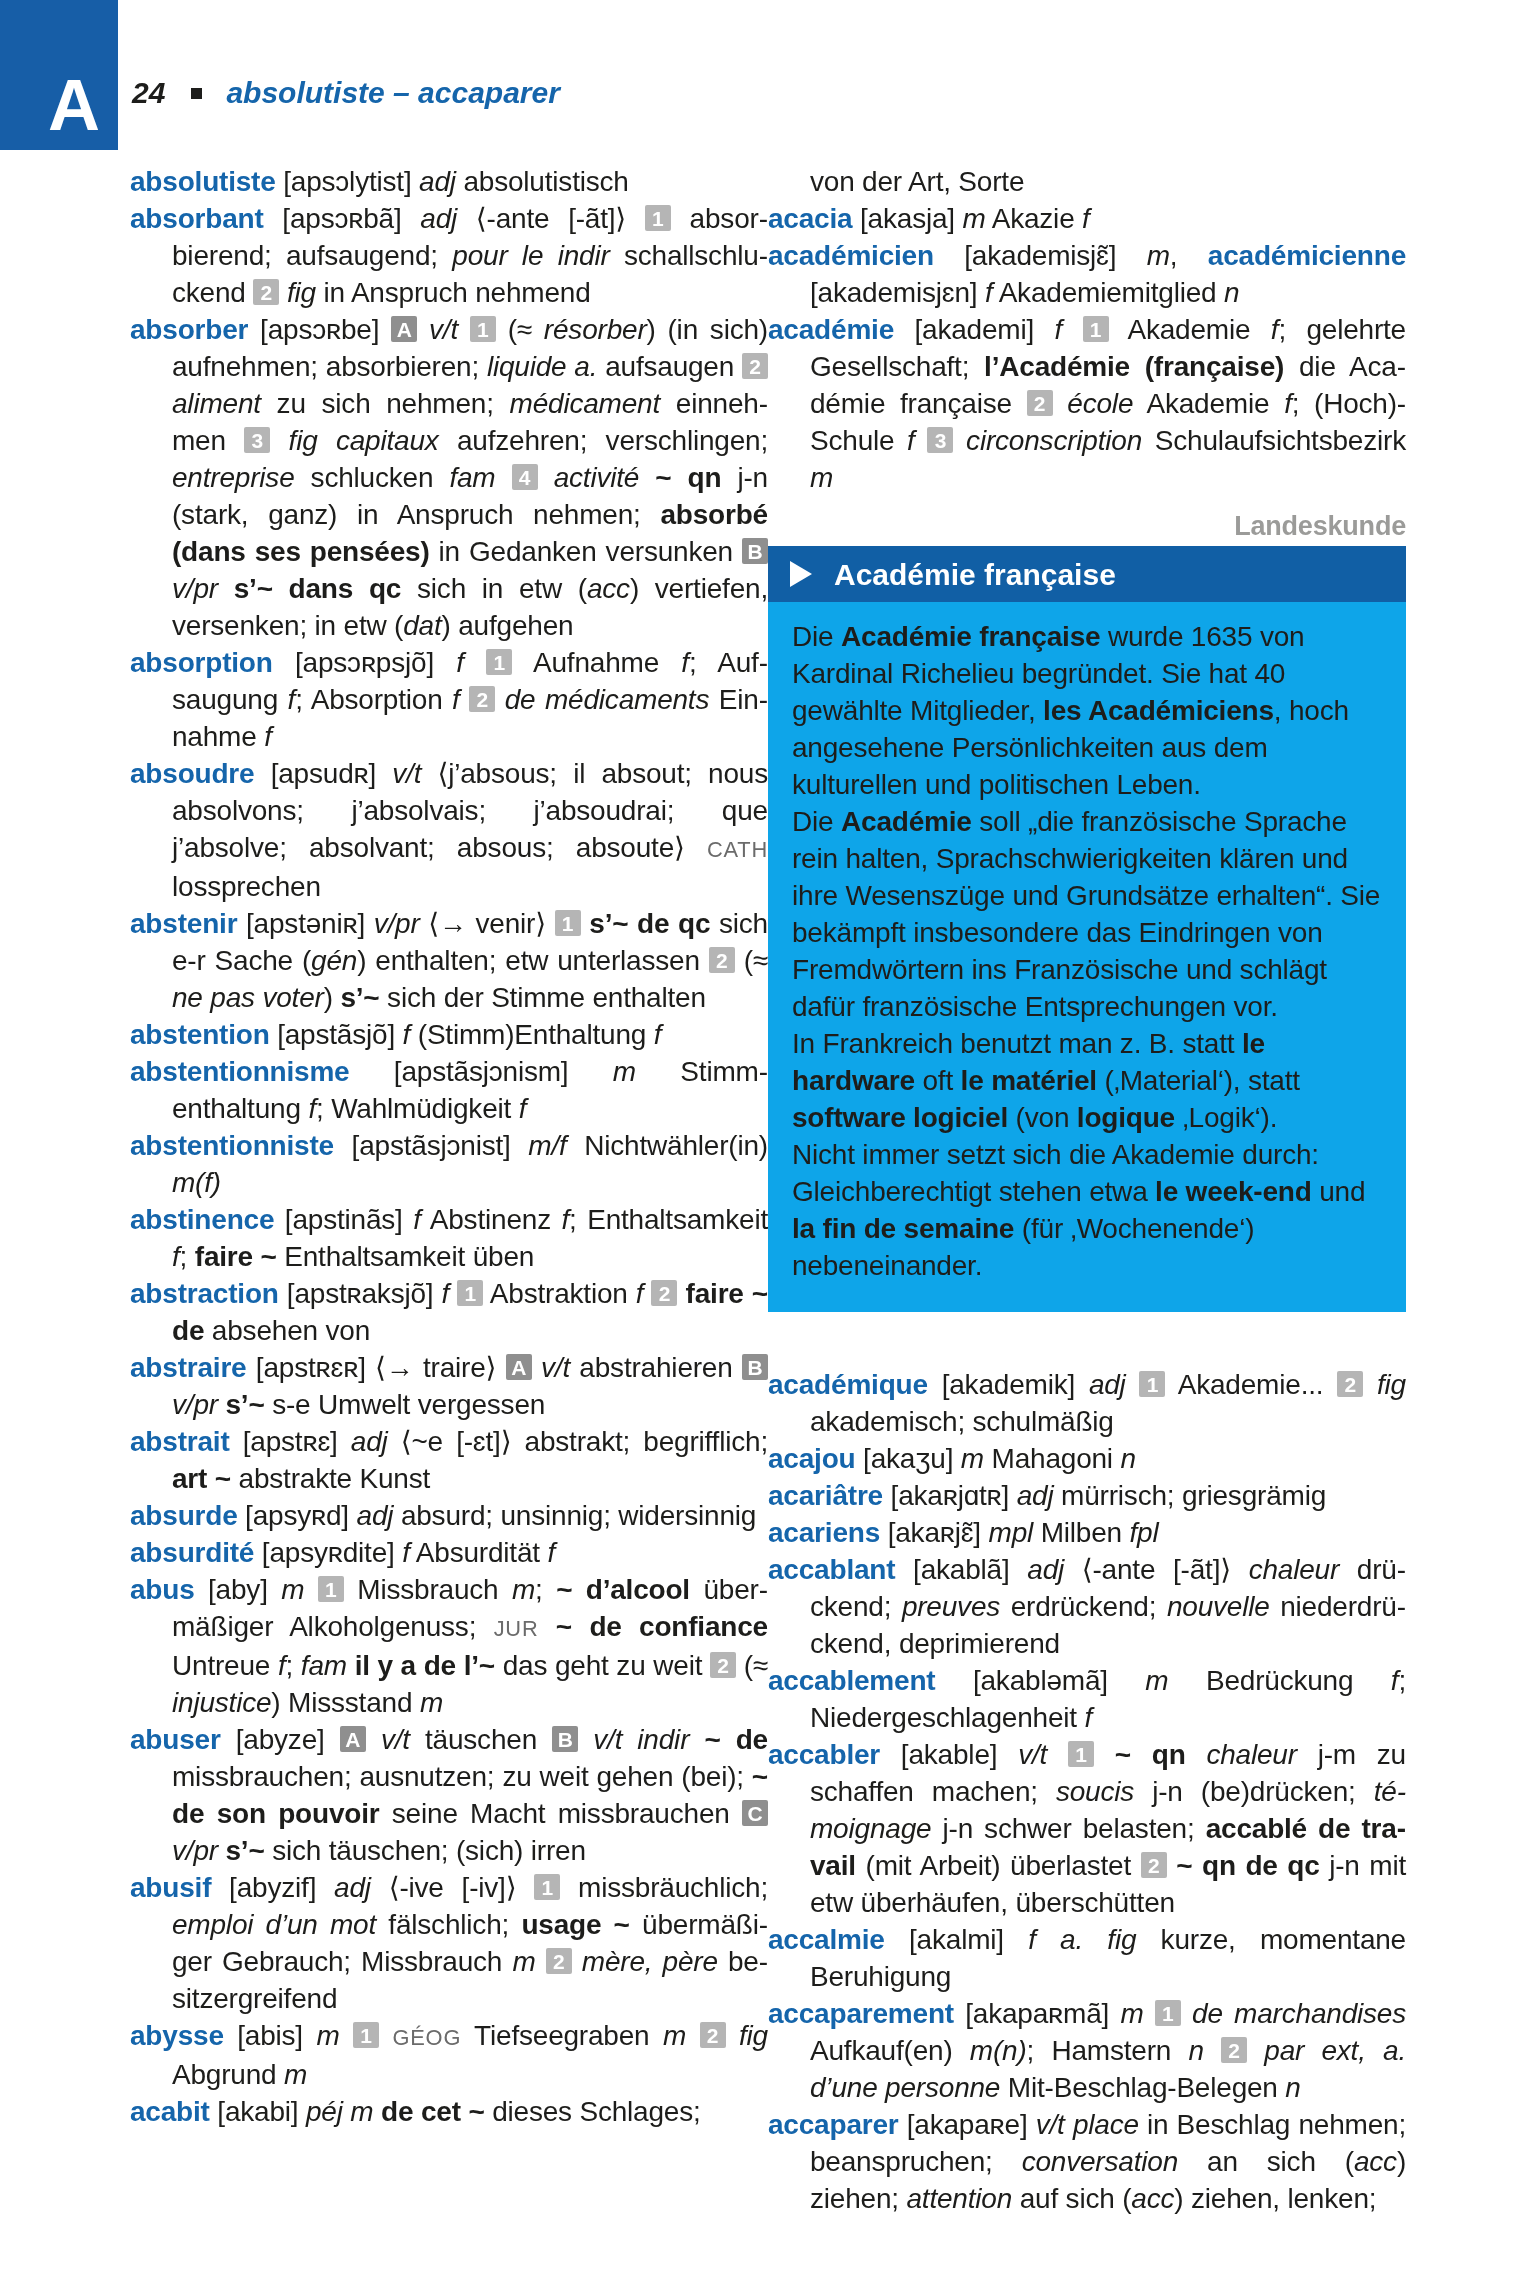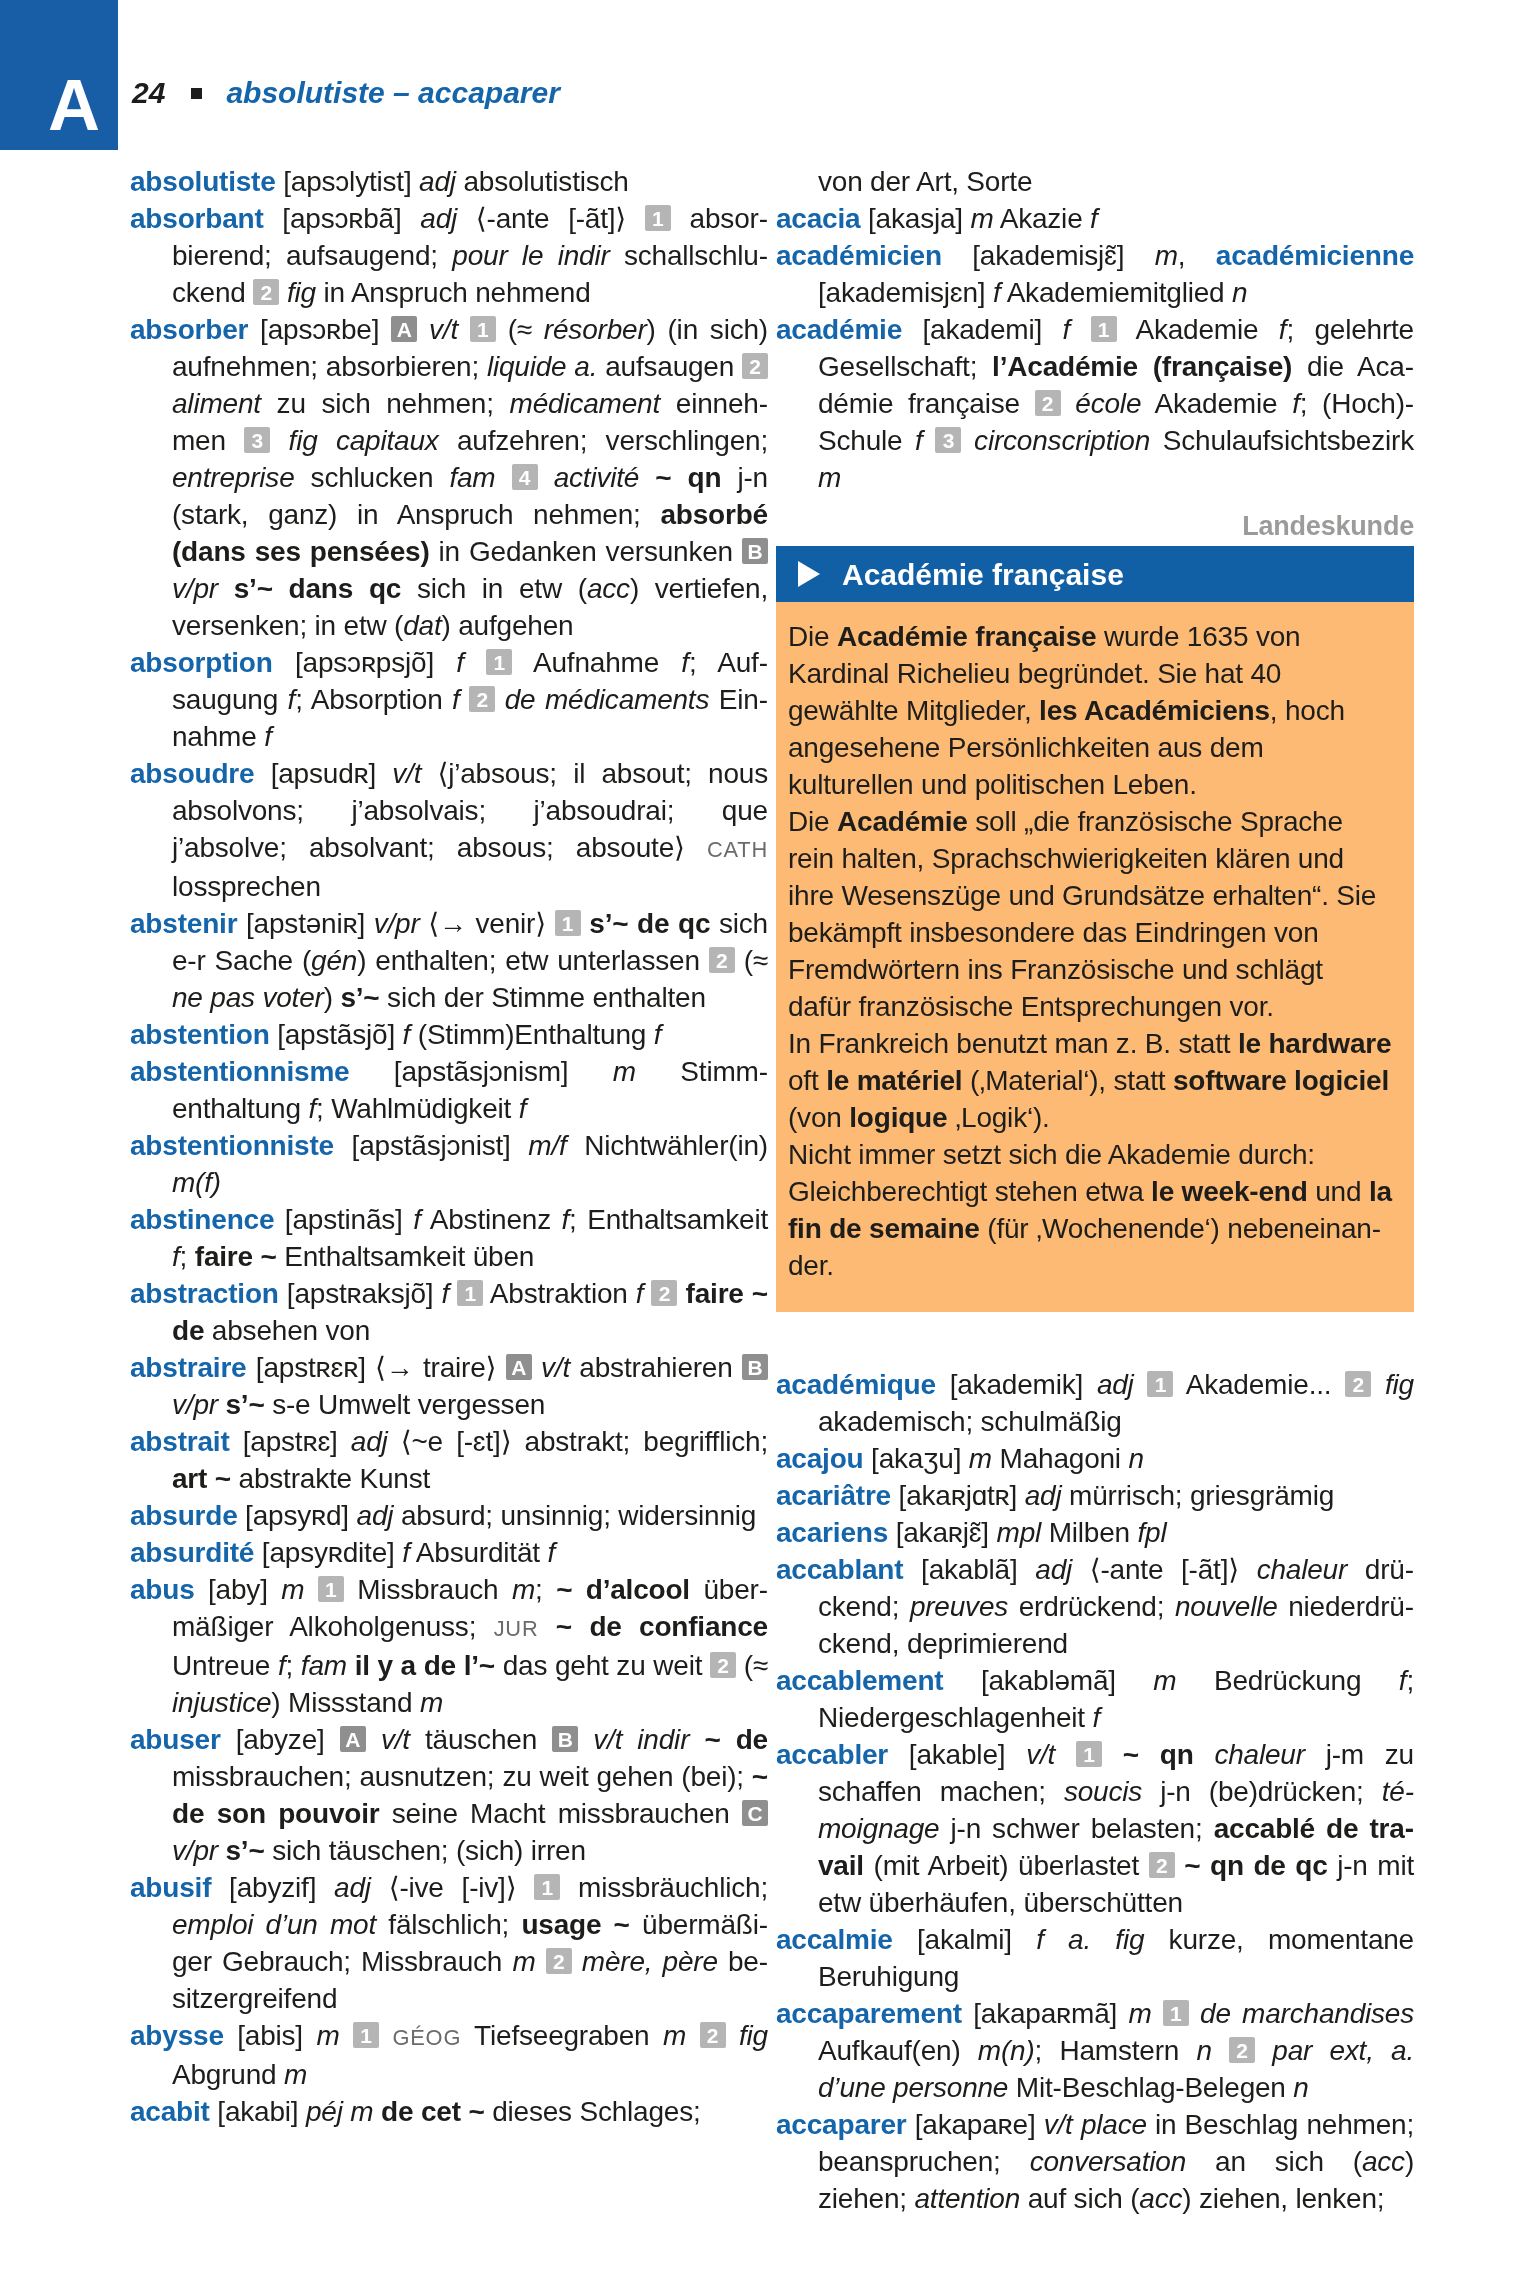--- a/index.html
+++ b/index.html
@@ -14,42 +14,42 @@
     color:#fff;font-weight:bold;font-size:72px;
     display:flex;align-items:flex-end;justify-content:flex-end;
     padding:0 18px 4px 0;box-sizing:border-box;
   }
   .header{position:absolute;left:132px;top:76px;display:flex;align-items:center;font-size:30px;font-weight:bold;font-style:italic;}
   .pageno{color:#1d1d1b;}
   .bullet{width:11px;height:11px;background:#1d1d1b;display:inline-block;margin:0 24px 0 26px;}
   .guide{color:#1565ab;}
   .columns{
     position:absolute;left:130px;top:163px;width:1284px;
-    display:flex;justify-content:space-between;
+    display:flex;justify-content:flex-start;
   }
   .col{width:638px;font-size:28px;line-height:37px;text-align:justify;letter-spacing:-0.2px;}
   .entry{margin:0;padding-left:42px;text-indent:-42px;hyphens:manual;-webkit-hyphens:manual;}
   .cont{margin:0;padding-left:42px;text-indent:0;}
   .r-hw{color:#1565ab;font-weight:bold;}
   .r-b{font-weight:bold;}
   .r-i{font-style:italic;}
   .r-sc{font-size:0.78em;color:#6b6b6b;letter-spacing:0.8px;}
   .badge{
     display:inline-block;width:26px;height:26px;line-height:27px;text-align:center;
     color:#fff;font-weight:bold;font-size:21px;font-style:normal;
     vertical-align:2px;border-radius:2px;text-indent:0;
   }
   .badge-num{background:#b5b5b5;}
   .badge-let{background:#8f8f8f;}
   .lk{margin-top:14px;margin-bottom:54px;}
   .lk-label{text-align:right;color:#9b9b99;font-weight:bold;font-size:27px;line-height:32px;margin-bottom:4px;letter-spacing:-0.2px;}
   .lk-bar{background:#115fa5;color:#fff;height:56px;display:flex;align-items:center;padding:0 22px;box-sizing:border-box;}
   .lk-tri{width:0;height:0;border-left:22px solid #fff;border-top:13px solid transparent;border-bottom:13px solid transparent;margin-right:22px;}
   .lk-title{font-weight:bold;font-size:30px;letter-spacing:0;}
-  .lk-body{background:#fdba74;padding:16px 22px 28px 12px;}
+  .lk-body{background:#0ea5e9;padding:16px 22px 28px 24px;}
   .para{margin:0;font-size:28px;line-height:37px;text-align:left;hyphens:manual;-webkit-hyphens:manual;letter-spacing:-0.2px;}
 </style>
 </head>
 <body>
 
 <div class="page">
   <div class="tab">
     <span>A</span>
   </div>
   <div class="header">

